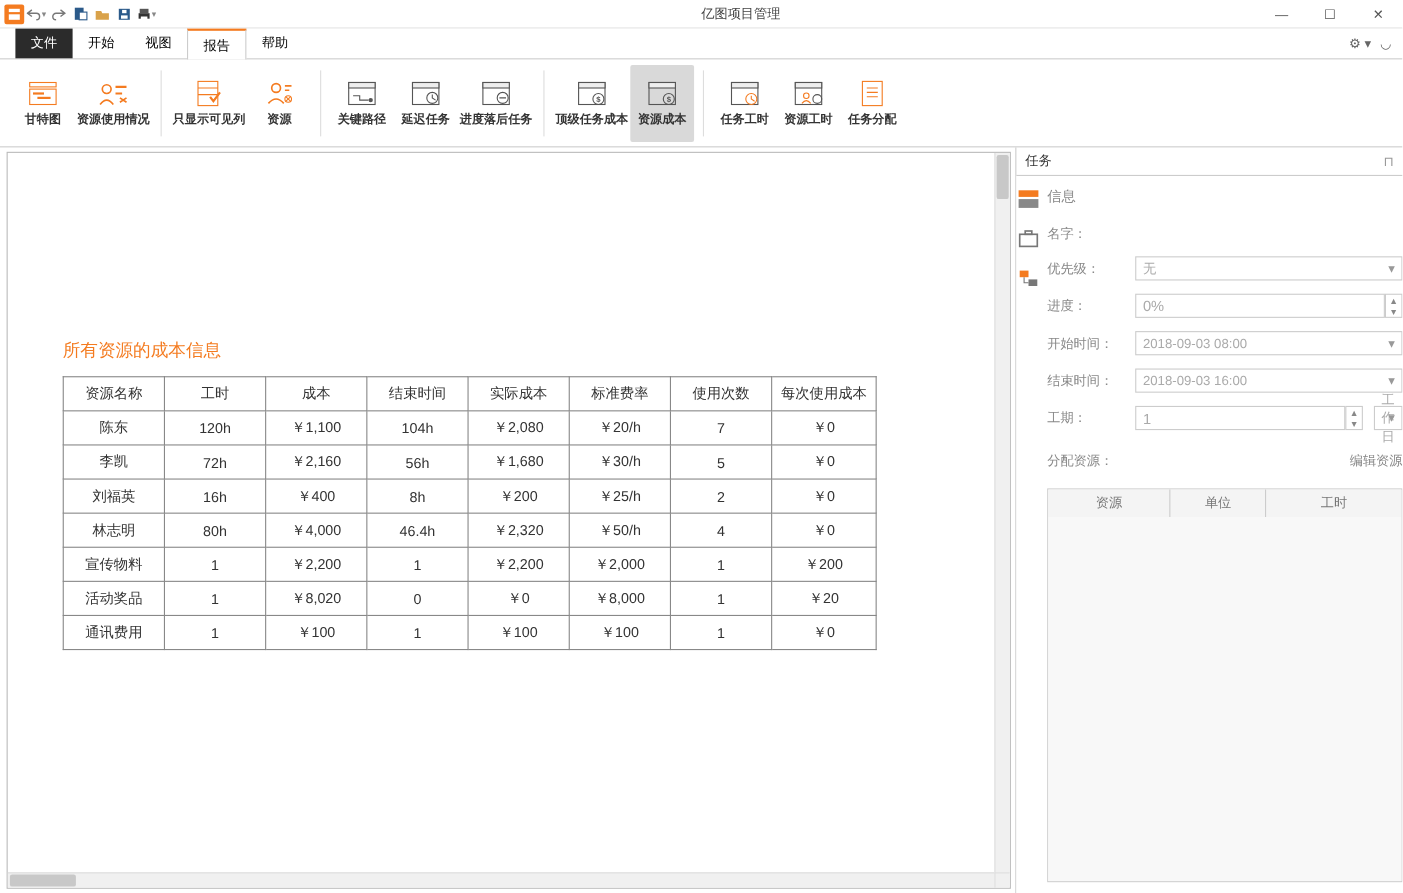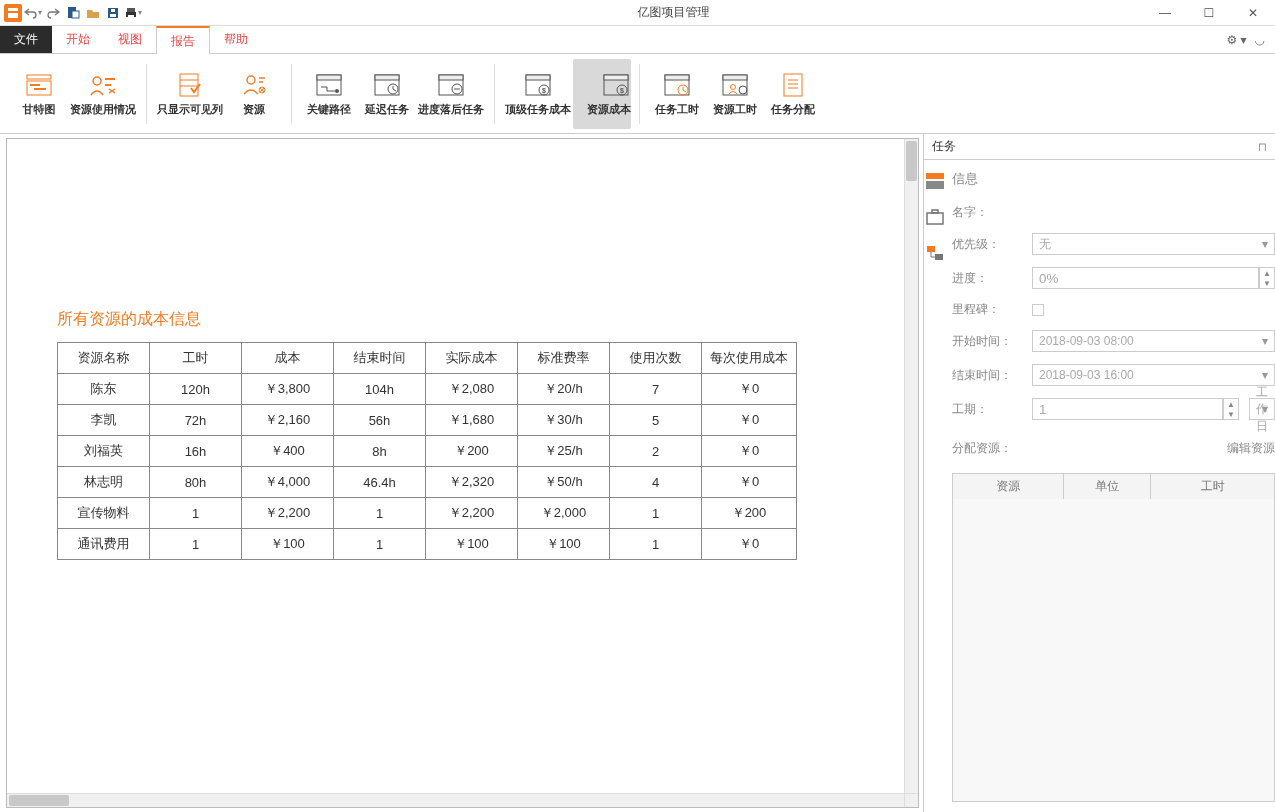--- a/index.html
+++ b/index.html
@@ -8,33 +8,33 @@
 
 .titlebar { height: 26px; display: flex; align-items: center; background: #fff; border-bottom: 1px solid #ddd; position: relative; }
 .qat { display: flex; align-items: center; gap: 2px; padding-left: 4px; }
 .qat-app-icon { width: 18px; height: 18px; background: #f47b20; border-radius: 2px; display:flex; align-items:center; justify-content:center;}
 .qat-icon { width: 18px; height: 18px; display:flex; align-items:center; justify-content:center; color:#666; }
 .apptitle { position: absolute; left: 50%; transform: translateX(-50%); font-size: 12px; color: #444; margin-left: 36px; }
 .winctrl { margin-left: auto; display: flex; }
 .winbtn { width: 44px; height: 26px; display:flex; align-items:center; justify-content:center; color:#555; }
 
 
-.menubar { height: 28px; display:flex; align-items:stretch; border-bottom:1px solid #ccc; background:#fff; position:relative;}
-.menutab { padding: 0 14px; display:flex; align-items:center; font-size:12px; color:#ef4444; }
+.menubar { height: 28px; display:flex; align-items:stretch; border-bottom:1px solid #ccc; background:#fff; position:relative;padding-left:14px;}
+.menutab { padding: 0 14px; display:flex; align-items:center; font-size:12px; color:#000000; }
 .menutab.file { background:#2b2b2b; color:#fff; }
 .menutab.active { border-top:2px solid #f47b20; border-left:1px solid #ccc; border-right:1px solid #ccc; background:#fff; margin-bottom:-1px; z-index:1;}
 .menuright { margin-left:auto; display:flex; align-items:center; padding-right:10px; gap:8px; color:#666;}
 
 
 .ribbon { height: 80px; display:flex; align-items:center; background:#fff; border-bottom:1px solid #ccc; padding:0 6px; gap:0; }
 .rgroup { display:flex; align-items:center; height:100%; padding:0 4px;}
 .rsep { width:1px; height:60px; background:#ddd; margin:0 4px;}
 .rbtn { display:flex; flex-direction:column; align-items:center; justify-content:center; width:58px; height:70px; border-radius:2px; gap:4px;font-weight:bold;}
 .rbtn.wide { width:70px; }
-.rbtn.active { background:#d9d9d9;align-items:flex-end; }
+.rbtn.active { background:#d9d9d9; }
 .rbtn-label { font-size:11px; color:#333; text-align:center; line-height:1.1;}
 .ricon { width:30px; height:28px; display:flex; align-items:center; justify-content:center;}
 
 
 .main { display:flex; height: calc(812px - 26px - 28px - 80px); }
 .content { flex:1; position:relative; border:1px solid #bbb; margin:4px 4px 4px 6px; overflow:hidden;}
 .canvas { position:absolute; inset:0 14px 14px 0; overflow:auto; padding:40px 50px;}
 .vscroll { position:absolute; right:0; top:0; bottom:14px; width:14px; background:#f0f0f0; border-left:1px solid #ddd;}
 .vscroll-thumb { position:absolute; left:1px; right:1px; top:2px; height:40px; background:#c8c8c8; border-radius:2px;}
 .hscroll { position:absolute; left:0; right:14px; bottom:0; height:14px; background:#f0f0f0; border-top:1px solid #ddd;}
@@ -311,21 +311,21 @@
               <th>实际成本</th>
               <th>标准费率</th>
               <th>使用次数</th>
               <th>每次使用成本</th>
             </tr>
           </thead>
         <tbody id="rbody">
             <tr>
               <td>陈东</td>
               <td>120h</td>
-              <td>￥3,800</td>
+              <td>￥1,100</td>
               <td>104h</td>
               <td>￥2,080</td>
               <td>￥20/h</td>
               <td>7</td>
               <td>￥0</td>
             </tr>
             <tr>
               <td>李凯</td>
               <td>72h</td>
               <td>￥2,160</td>
@@ -357,20 +357,30 @@
             </tr>
             <tr>
               <td>宣传物料</td>
               <td>1</td>
               <td>￥2,200</td>
               <td>1</td>
               <td>￥2,200</td>
               <td>￥2,000</td>
               <td>1</td>
               <td>￥200</td>
+            </tr>
+            <tr>
+              <td>活动奖品</td>
+              <td>1</td>
+              <td>￥8,020</td>
+              <td>0</td>
+              <td>￥0</td>
+              <td>￥8,000</td>
+              <td>1</td>
+              <td>￥20</td>
             </tr>
             <tr>
               <td>通讯费用</td>
               <td>1</td>
               <td>￥100</td>
               <td>1</td>
               <td>￥100</td>
               <td>￥100</td>
               <td>1</td>
               <td>￥0</td>
@@ -430,24 +440,20 @@
             <label>进度：</label>
             <div class="spinbox">
               <input type="text" value="0%" style="">
               <div class="spins">
                 <div>▲</div>
                 <div>▼</div>
               </div>
             </div>
           </div>
         <div class="form-row">
-            <label>里程碑：</label>
-            <div class="check"></div>
-          </div>
-        <div class="form-row">
             <label>开始时间：</label>
             <div class="selectlike">
               <span>2018-09-03        08:00</span>
               <span class="caret">▾</span>
             </div>
           </div>
         <div class="form-row">
             <label>结束时间：</label>
             <div class="selectlike">
               <span>2018-09-03        16:00</span>

